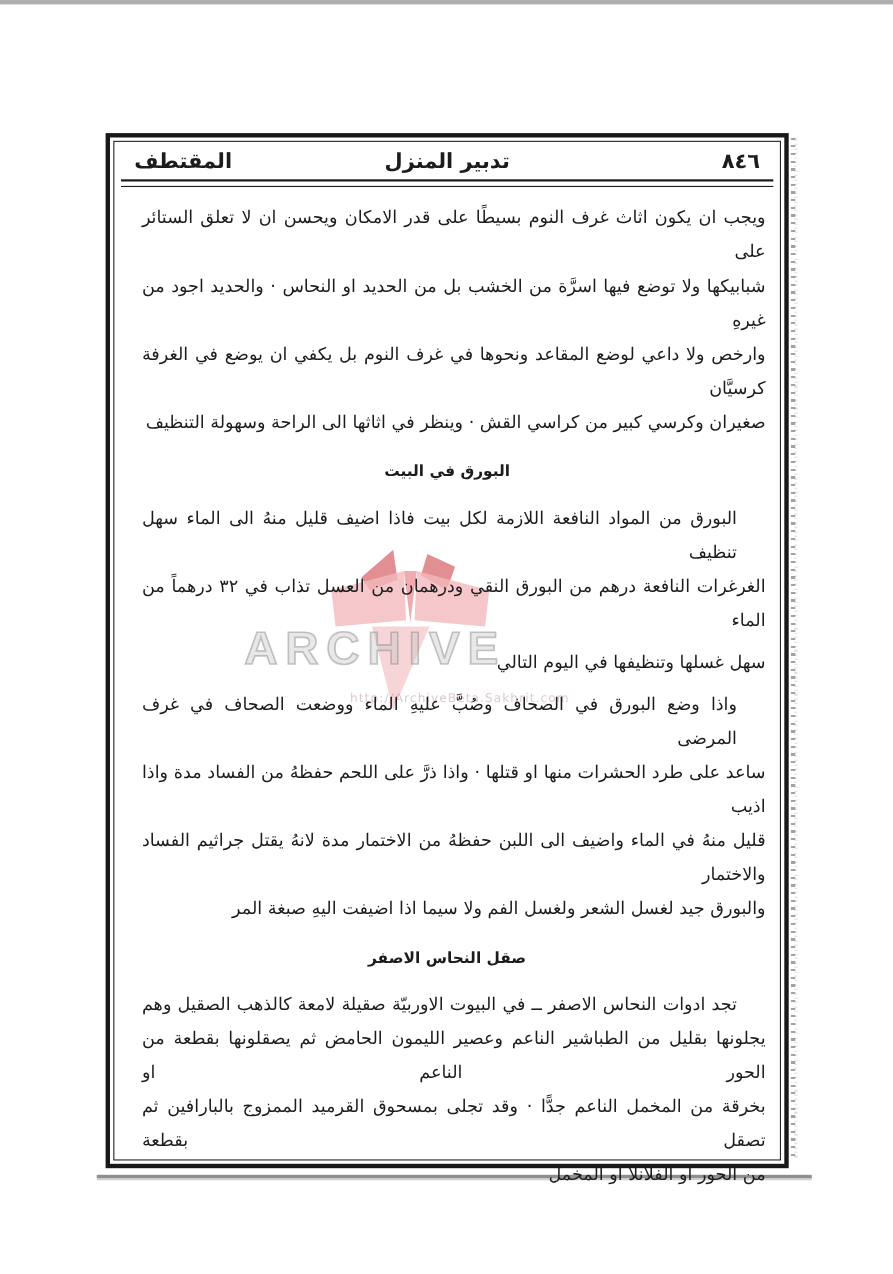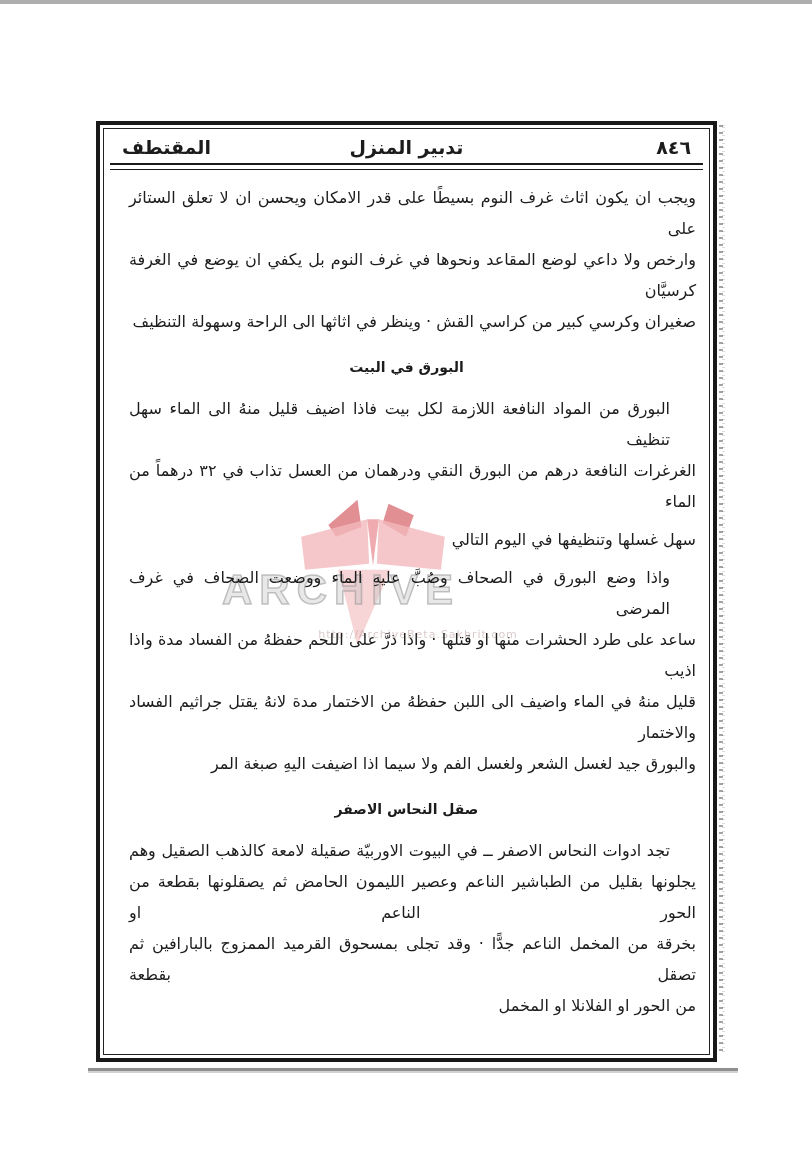--- a/index.html
+++ b/index.html
@@ -132,20 +132,21 @@
     <div class="page-header">
       <span class="num">٨٤٦</span>
       <span class="title">تدبير المنزل</span>
       <span class="mag">المقتطف</span>
     </div>
     <div class="header-rule"></div>
 
     <div class="doc-body">
         <div class="paragraph">
           <div class="line">ويجب ان يكون اثاث غرف النوم بسيطًا على قدر الامكان ويحسن ان لا تعلق الستائر على</div>
+          <div class="line">شبابيكها ولا توضع فيها اسرَّة من الخشب بل من الحديد او النحاس · والحديد اجود من غيرهِ</div>
           <div class="line">وارخص ولا داعي لوضع المقاعد ونحوها في غرف النوم بل يكفي ان يوضع في الغرفة كرسيَّان</div>
           <div class="line last">صغيران وكرسي كبير من كراسي القش · وينظر في اثاثها الى الراحة وسهولة التنظيف</div>
         </div>
         <div class="heading">البورق في البيت</div>
         <div class="paragraph">
           <div class="line indent">البورق من المواد النافعة اللازمة لكل بيت فاذا اضيف قليل منهُ الى الماء سهل تنظيف</div>
           <div class="line last">الغرغرات النافعة درهم من البورق النقي ودرهمان من العسل تذاب في ٣٢ درهماً من الماء</div>
         </div>
         <div class="paragraph">
           <div class="line last">سهل غسلها وتنظيفها في اليوم التالي</div>

